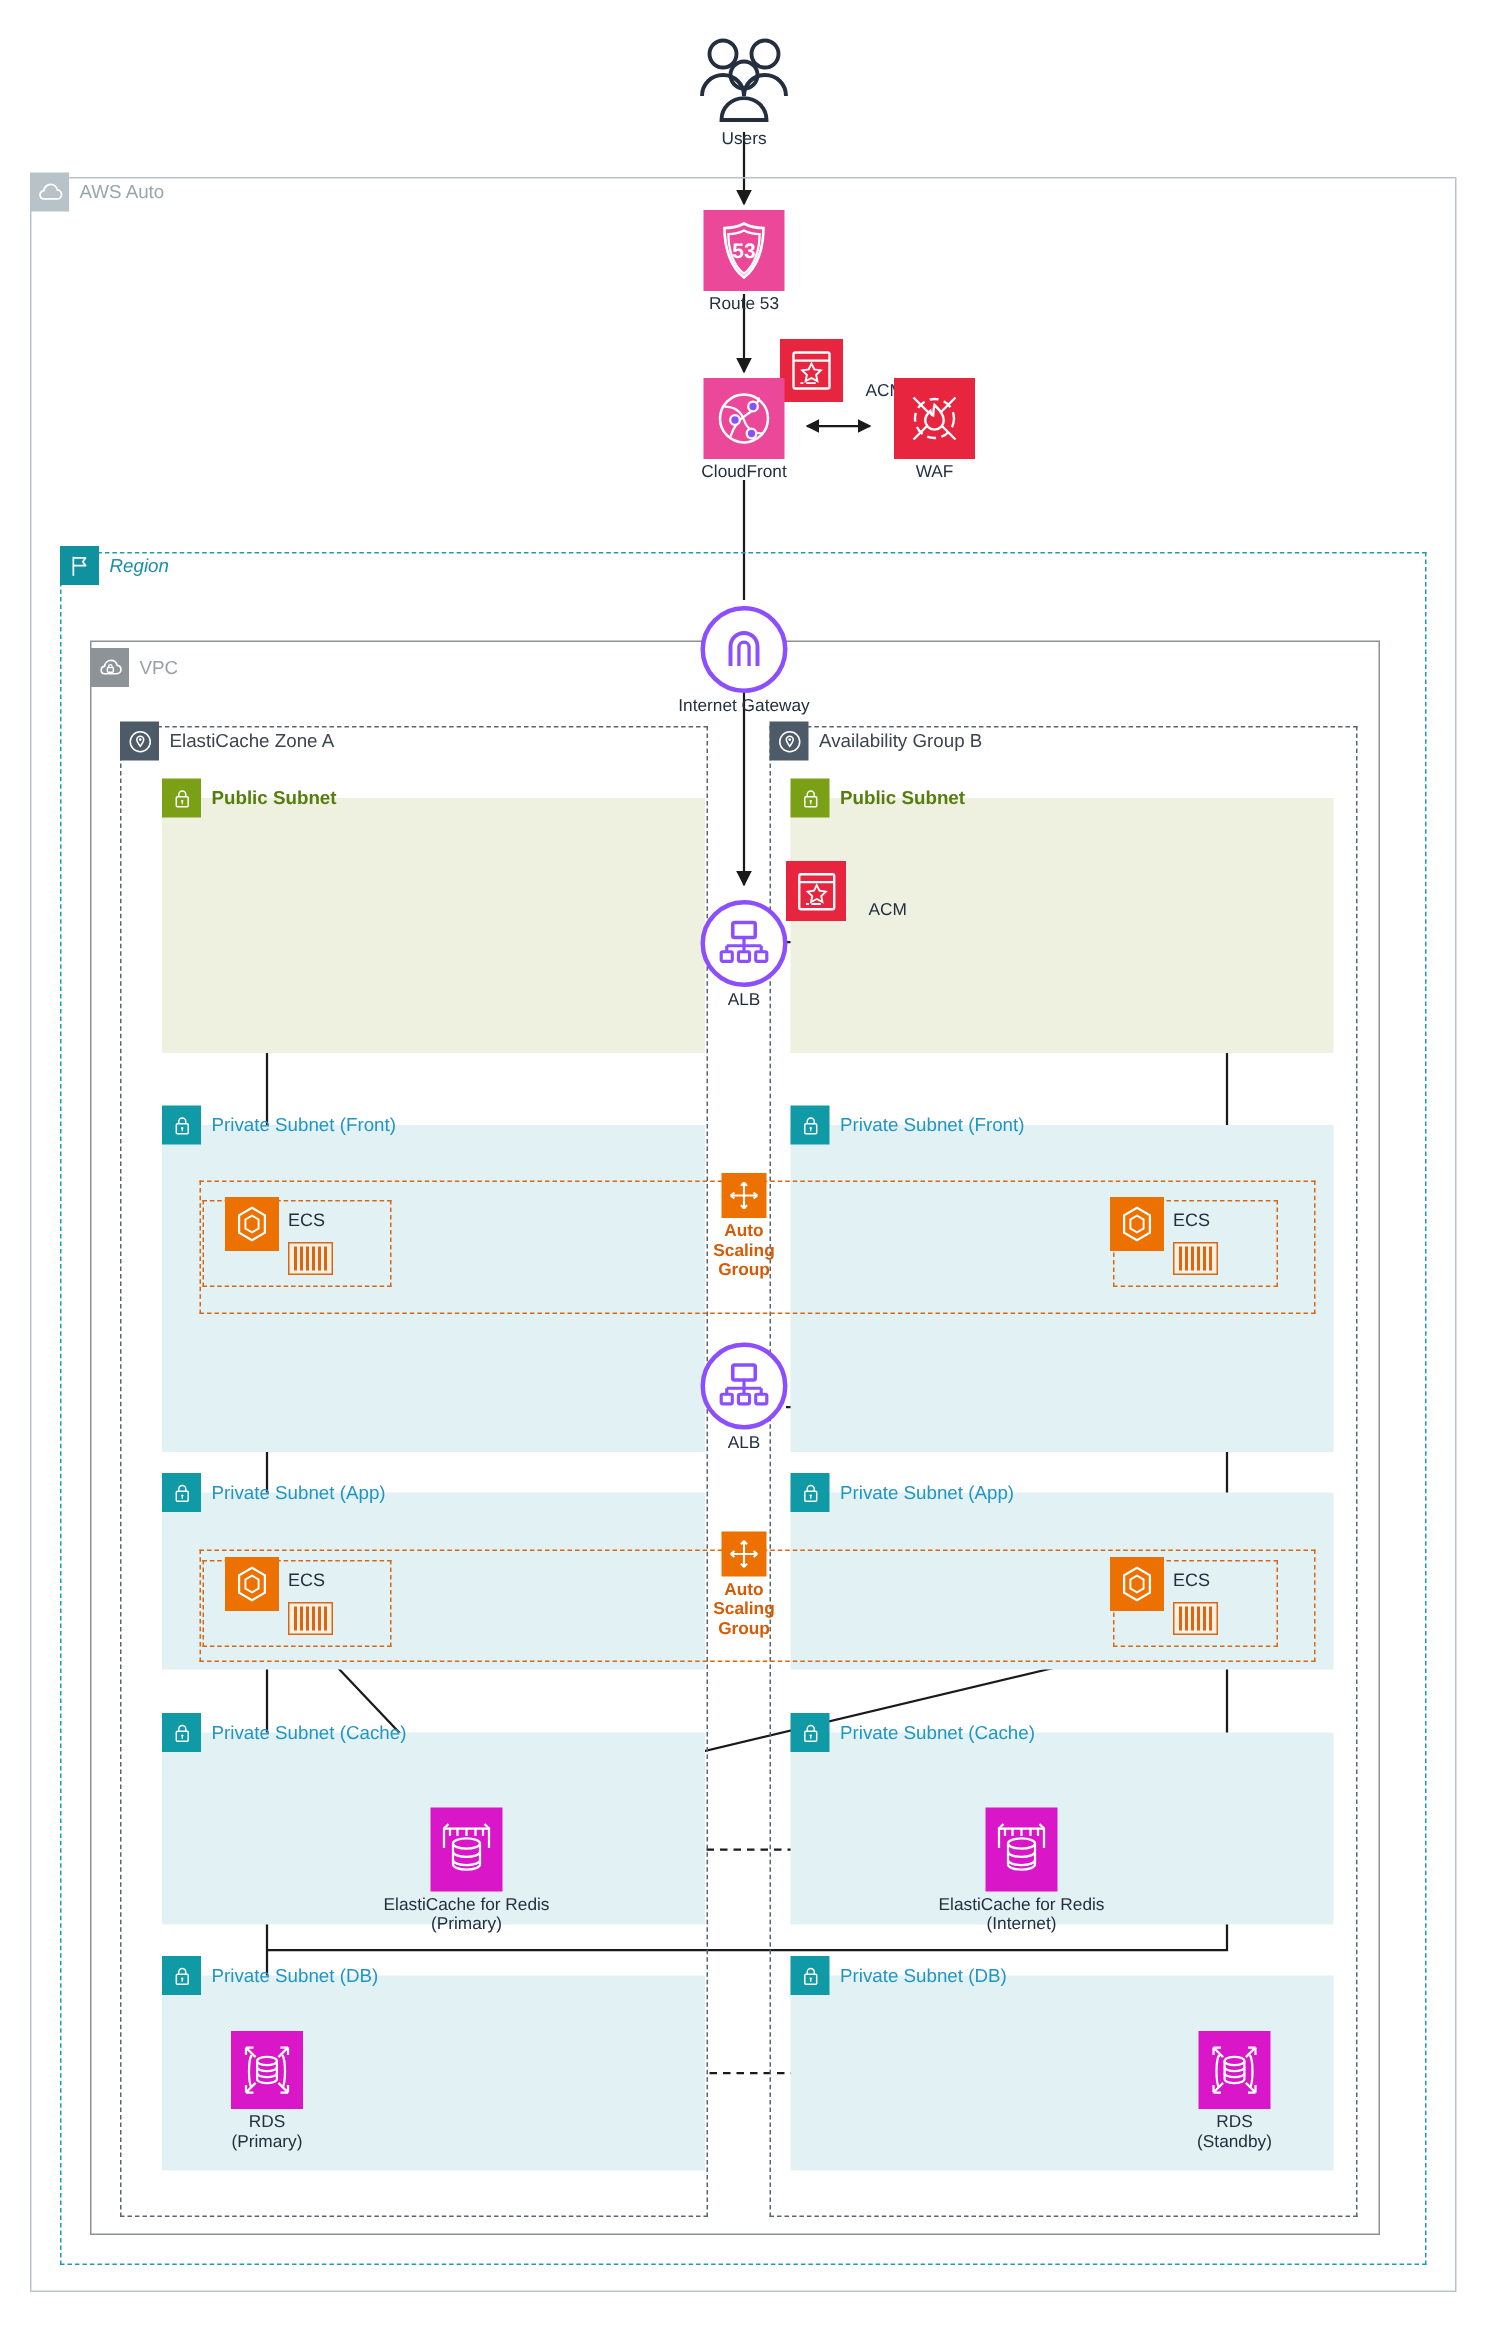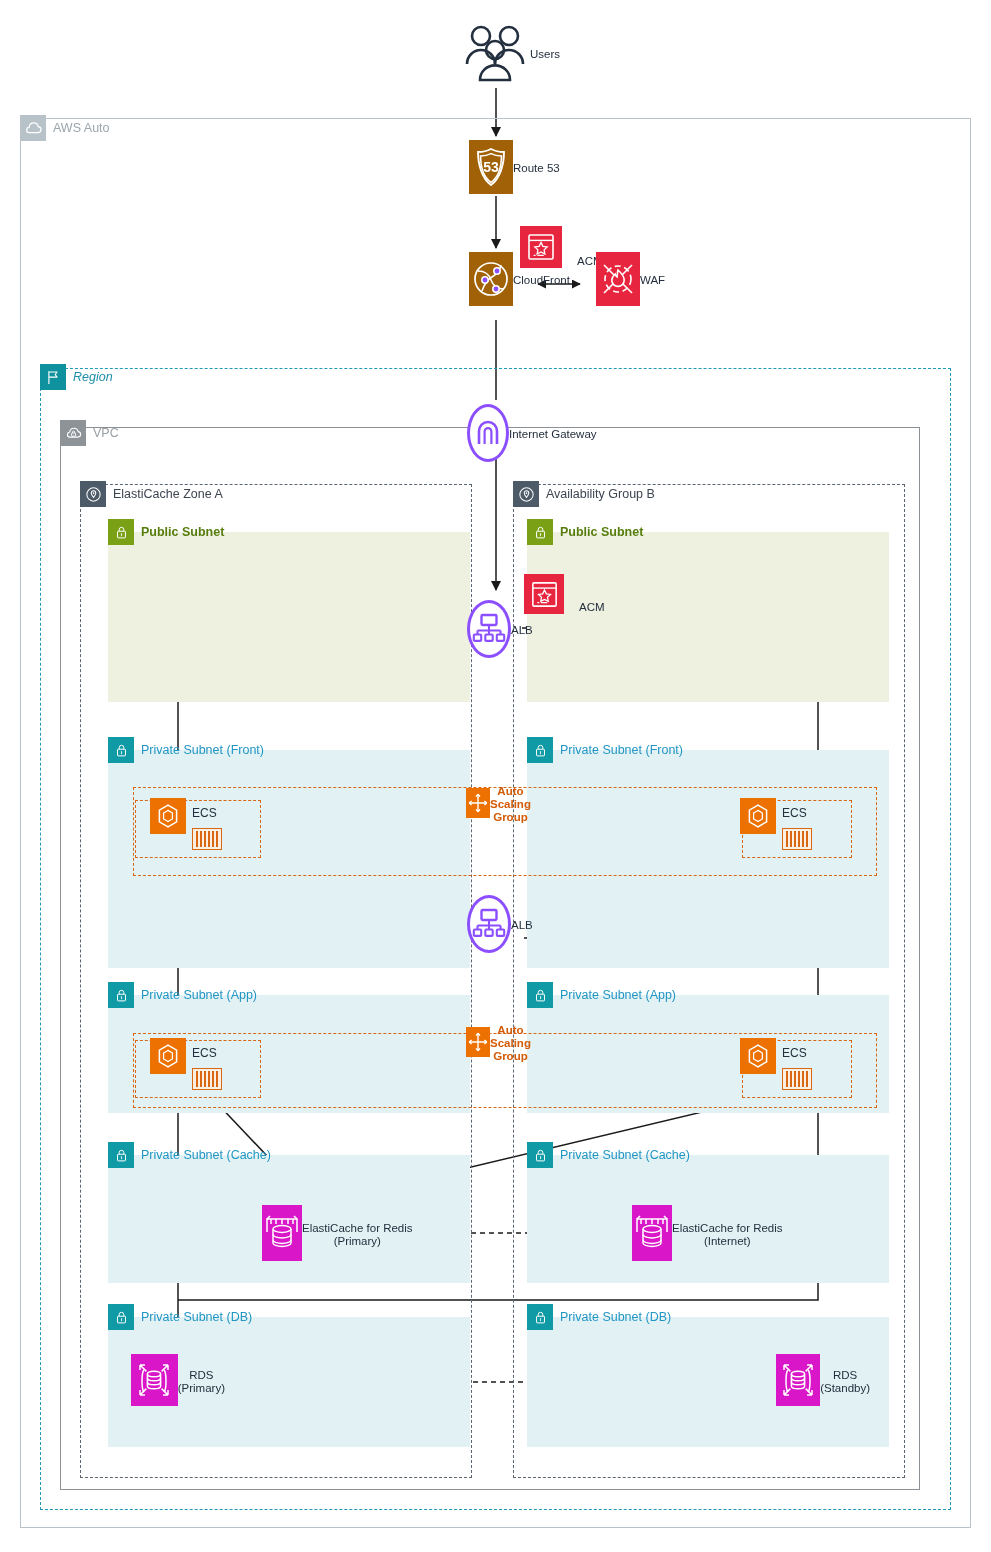--- a/index.html
+++ b/index.html
@@ -31,25 +31,25 @@
   .subnet{position:absolute;box-sizing:border-box;}
   .subnet-public{background:#eef0e0;}
   .subnet-private{background:#e2f2f4;}
   .chip-public{background:#7aa116;}
   .lbl-public{color:#577d0d;font-weight:bold;}
   .chip-private{background:#0f9aa5;}
   .lbl-private{color:#2196c4;}
   .subnet .badge{left:0;top:0;transform:translate(0,-13px);}
 
   
-  .node{position:absolute;display:flex;flex-direction:row;align-items:center;}
+  .node{position:absolute;display:flex;flex-direction:column;align-items:center;}
   .node .glyph{position:relative;}
   .node .caption{margin-top:3px;font-size:11.5px;color:#232f3e;text-align:center;line-height:13px;white-space:nowrap;}
   .sq{width:54px;height:54px;display:flex;align-items:center;justify-content:center;box-sizing:border-box;}
-  .sq-purple{background:#a16207;}
+  .sq-purple{background:#ec4899;}
   .sq-red{background:#e7253f;}
   .sq-magenta{background:#d916c8;}
   .sq-orange{background:#ed7100;}
   .circ{width:58px;height:58px;border-radius:50%;border:3px solid #8c4fff;background:#ffffff;display:flex;align-items:center;justify-content:center;box-sizing:border-box;}
 
   .sq-sm{width:36px;height:36px;display:flex;align-items:center;justify-content:center;box-sizing:border-box;}
   .cap-asg{margin-top:3px;font-size:11.5px;color:#d45b07;font-weight:bold;text-align:center;line-height:13px;}
 
   
   .node-inline{position:absolute;display:flex;align-items:flex-end;gap:3px;}
@@ -138,21 +138,21 @@
   <div class="badge" style="left:40px;top:364px;">
     <span class="chip chip-region">
       <svg width="17" height="17" viewBox="0 0 24 24">
           <path d="M5.5 3v18M5.5 4.2h11.5l-2.6 3.6 2.6 3.6H5.5" fill="none" stroke="#ffffff" stroke-width="1.6" stroke-linejoin="round"></path>
         </svg>
     </span>
     <span class="badge-label lbl-region">Region</span>
   </div>
 
   <div class="frame frame-vpc" style="left:60px;top:427px;width:860px;height:1063px;"></div>
-  <div class="badge" style="left:60px;top:420px;">
+  <div class="badge" style="left:60px;top:432px;">
     <span class="chip chip-vpc">
       <svg width="19" height="19" viewBox="0 0 24 24">
         <path d="M6.4 16.6h11.2c1.9 0 3.4-1.6 3.4-3.5 0-1.8-1.4-3.3-3.2-3.5-.5-2.4-2.6-4.2-5.2-4.2-2.8 0-5 2.1-5.3 4.8-1.6.3-2.9 1.7-2.9 3.4 0 1.7 1.3 3 2.9 3z" fill="none" stroke="#ffffff" stroke-width="1.4"></path>
         <rect x="9.6" y="11.4" width="5" height="4" rx="0.6" fill="none" stroke="#ffffff" stroke-width="1.2"></rect>
         <path d="M10.7 11.4v-1.1a1.4 1.4 0 0 1 2.8 0v1.1" fill="none" stroke="#ffffff" stroke-width="1.1"></path>
       </svg>
     </span>
     <span class="badge-label lbl-vpc">VPC</span>
   </div>
 

